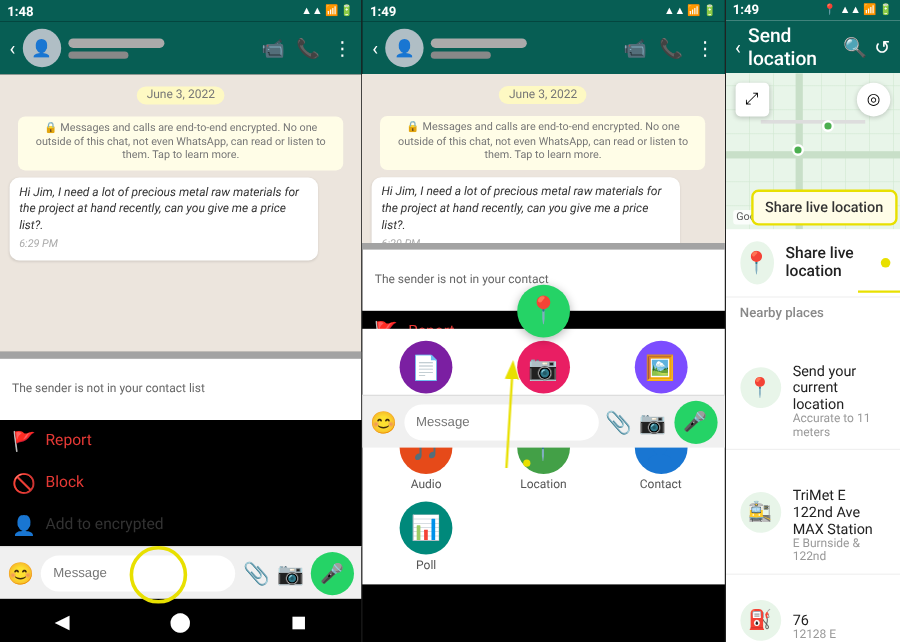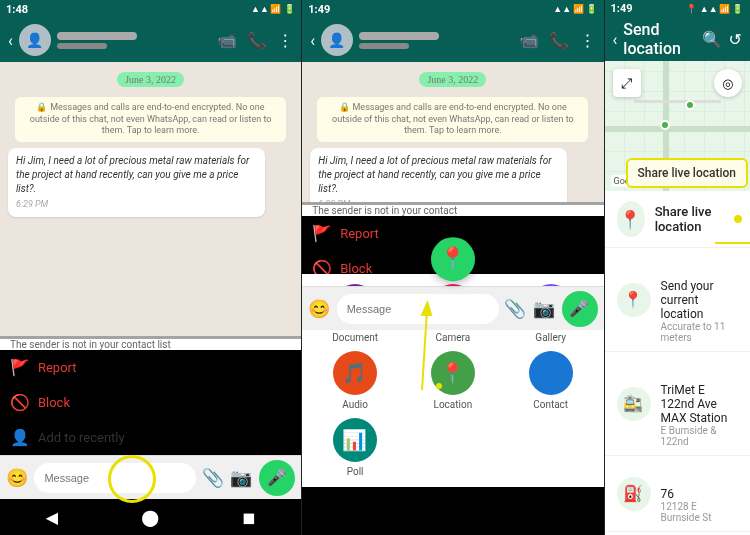--- a/index.html
+++ b/index.html
@@ -84,26 +84,25 @@
       display: flex;
       flex-direction: column;
       gap: 6px;
       position: relative;
     }
 
     .date-badge {
       text-align: center;
       font-size: 10px;
       color: #777;
-      background: #86efac;
+      background: #fef9c3;
       border-radius: 10px;
       padding: 2px 8px;
       align-self: center;
       margin: 4px 0;
-      font-family: Liberation Serif, serif;
     }
 
     .message-bubble {
       background: white;
       border-radius: 8px;
       padding: 6px 8px;
       font-size: 10px;
       color: #333;
       max-width: 90%;
       align-self: flex-start;
@@ -170,22 +169,22 @@
       justify-content: space-around;
       align-items: center;
       height: 36px;
       padding: 4px;
     }
     .nav-btn { color: white; font-size: 16px; cursor: pointer; }
 
     
     .not-in-contact {
       background: white;
-      border-top: 3px solid #a3a3a3;
-      padding: 0 10px;
+      border-top: 6px solid #a3a3a3;
+      padding: 20px 10px;
       font-size: 10px;
       color: #666;
     }
     .action-item {
       display: flex;
       align-items: center;
       gap: 8px;
       padding: 8px 10px;
       font-size: 13px;
       color: #333;
@@ -422,21 +421,21 @@
     <div class="action-item red">
       <span class="action-icon">🚩</span>
       <span>Report</span>
     </div>
     <div class="action-item red">
       <span class="action-icon">🚫</span>
       <span>Block</span>
     </div>
     <div class="action-item">
       <span class="action-icon">👤</span>
-      <span>Add to recently</span>
+      <span>Add to encrypted</span>
     </div>
   </div>
 
   <div style="position: relative; background: #f0f0f0; height: 44px;">
     <div class="yellow-circle" style="width: 48px; height: 48px; bottom: -4px; left: 108px;"></div>
     <div class="bottom-bar">
       <span class="bottom-icon">😊</span>
       <input class="message-input" readonly="" placeholder="Message" style="">
       <span class="bottom-icon">📎</span>
       <span class="bottom-icon">📷</span>
@@ -600,20 +599,21 @@
   <div style="position:relative;">
     <div class="callout-box" style="top:-90px; right:2px;">
       <span>Share live location</span>
     </div>
 
     <svg style="position:absolute; top:-90px; right:0; width:100%; height:90px; pointer-events:none;">
       <line x1="160" y1="85" x2="110" y2="85" stroke="#e8e000" stroke-width="2"></line>
     </svg>
   </div>
 
+  <div class="nearby-header">Nearby places</div>
 
   <div class="nearby-item">
     <div class="nearby-icon">📍</div>
     <div class="nearby-info">
       <div class="nearby-name">Send your current location</div>
       <div class="nearby-sub">Accurate to 11 meters</div>
     </div>
   </div>
   <div class="nearby-item">
     <div class="nearby-icon">🚉</div>

